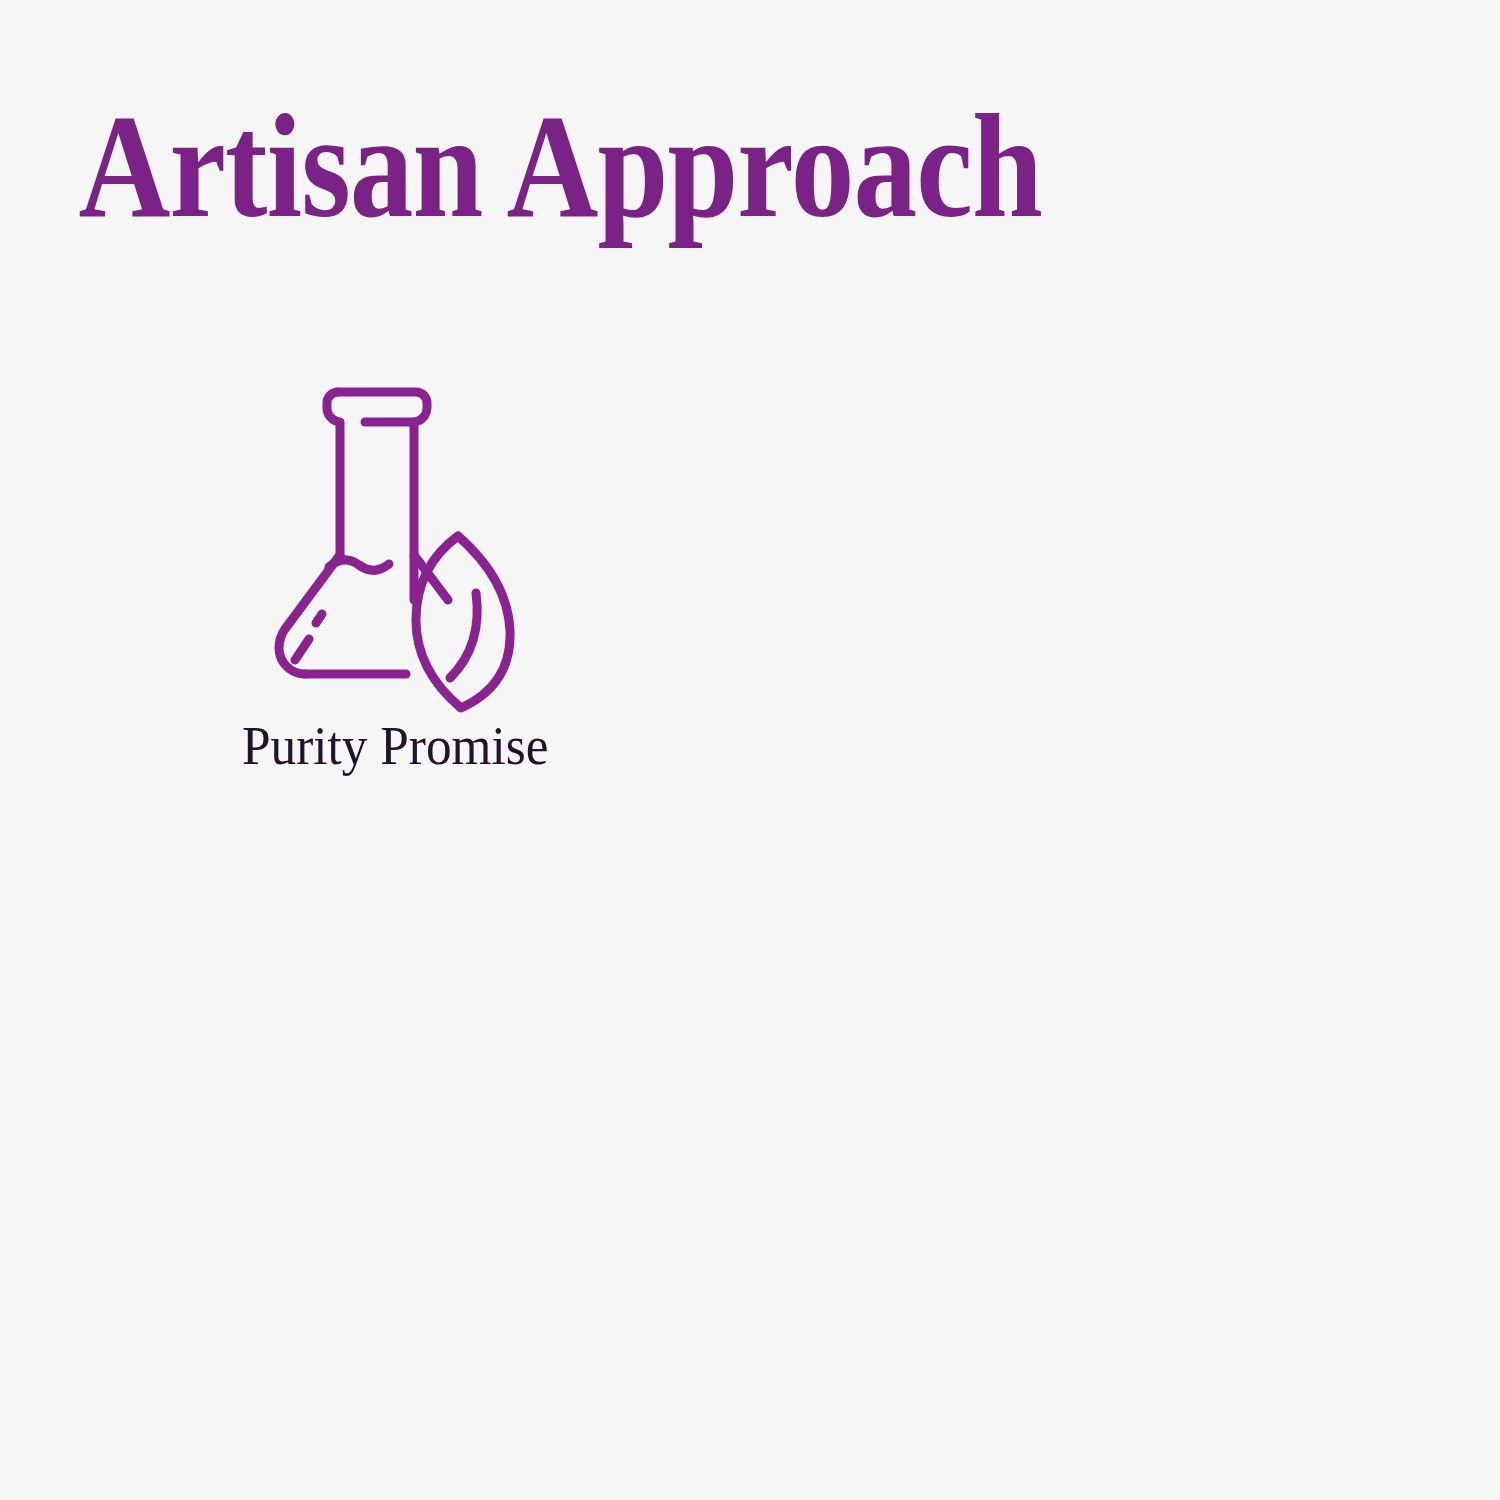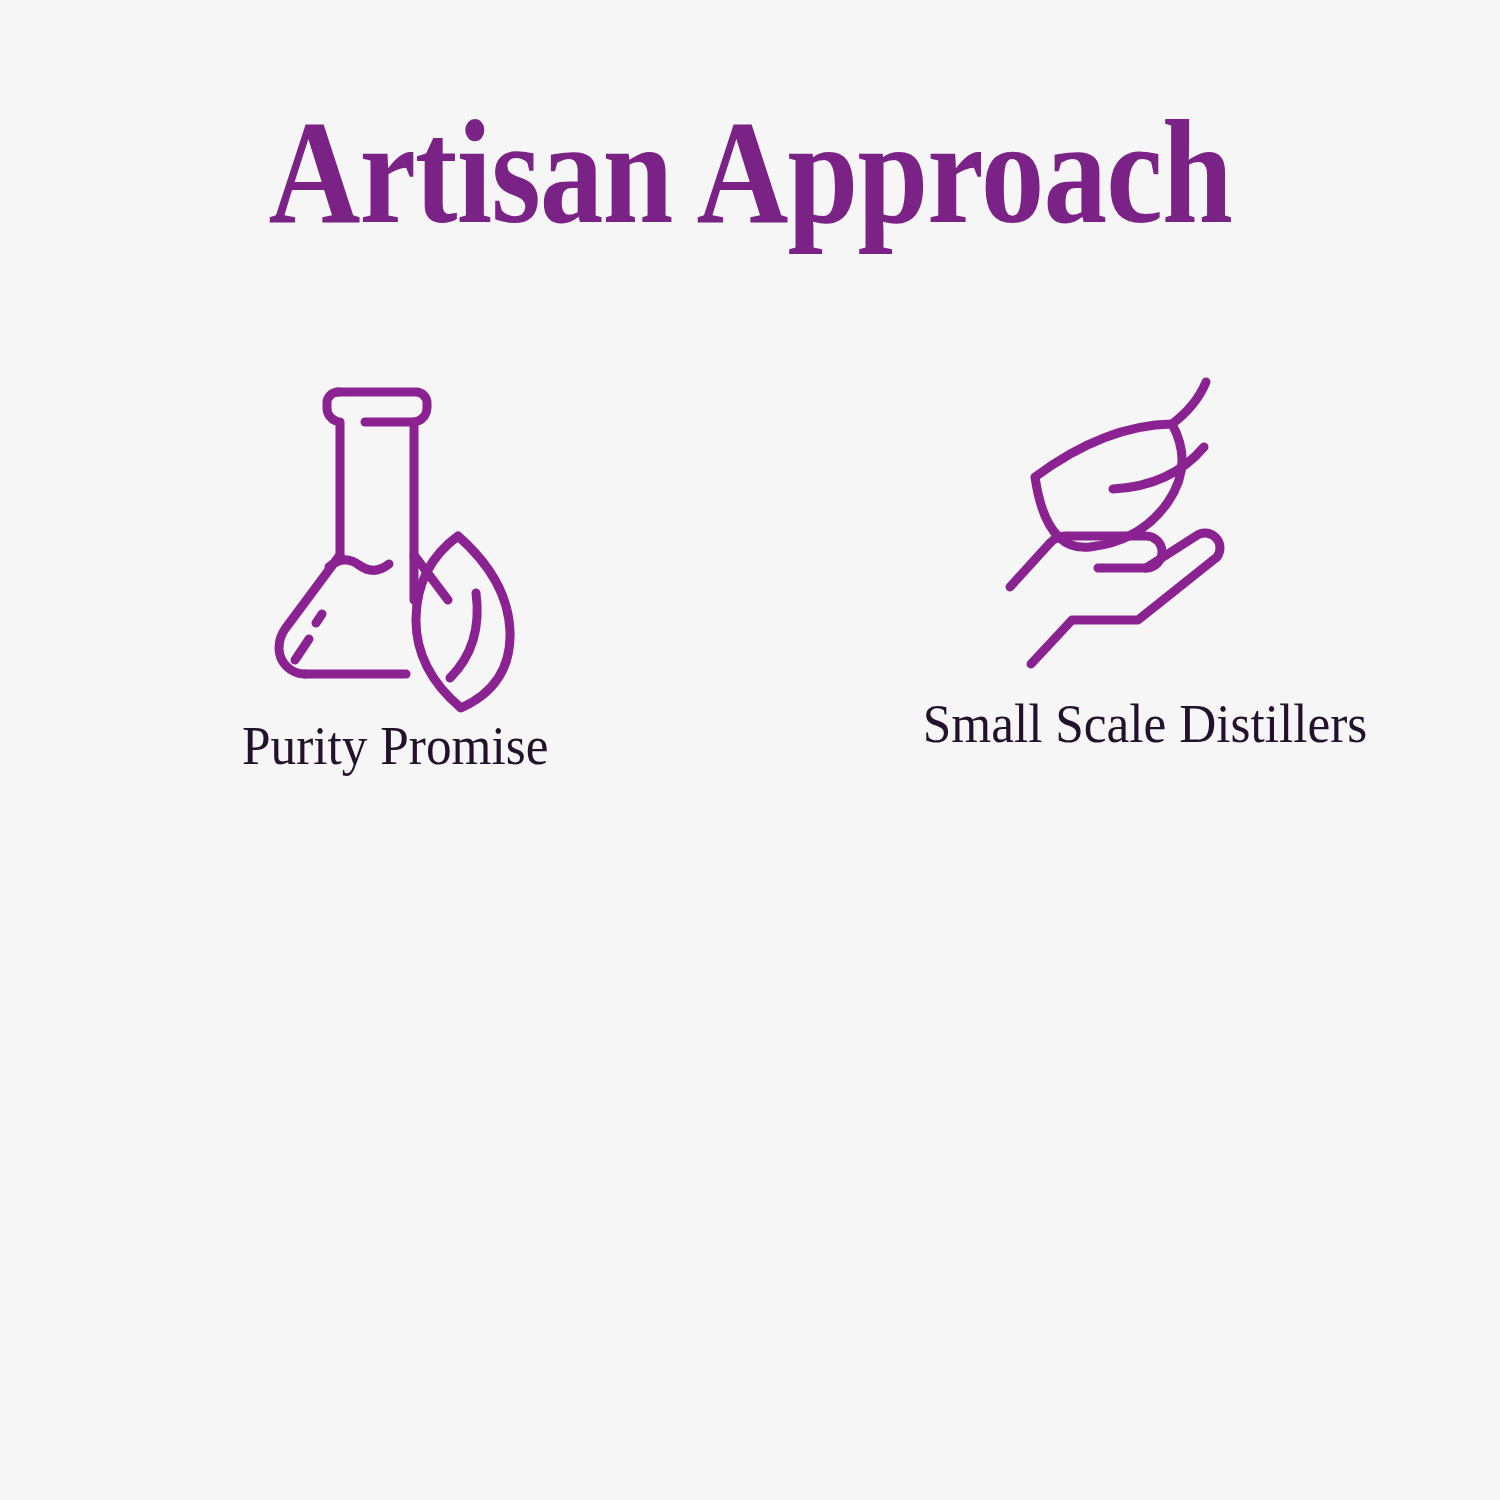--- a/index.html
+++ b/index.html
@@ -17,24 +17,23 @@
     position: relative;
     width: 1500px;
     height: 1500px;
     background: #f7f6f6;
     box-sizing: border-box;
   }
 
   
   .title-wrap {
     position: absolute;
-    top: 98px;
+    top: 92px;
     left: 0;
     width: 1500px;
-    text-align: center;
   }
   .title {
     display: inline-block;
     margin: 0;
     font-family: "Liberation Serif", "DejaVu Serif", serif;
     font-weight: 700;
     font-size: 148px;
     line-height: 1.0;
     letter-spacing: -1px;
     color: #7b2286;
@@ -142,33 +141,16 @@
 
           <path class="stroke" d="M196 160 q50 44 52 95 q2 54 -49 77 q-46 -39 -45 -90 q1 -52 42 -82 Z"></path>
 
           <path class="stroke" d="M214 217 q7 52 -26 85"></path>
         </svg>
       </div>
       <div class="label">Purity Promise</div>
     </div>
 
 
-    <div class="cell cell-small">
-      <div class="icon-box">
-        <svg width="250" height="262" viewBox="0 0 250 262" aria-hidden="true">
-
-          <path class="stroke" d="M35 103 q70 -52 137 -53 q22 40 -4 78 q-27 39 -78 45 q-44 5 -55 -70 Z"></path>
-
-          <path class="stroke" d="M172 50 q24 -18 34 -42"></path>
-
-          <path class="stroke" d="M113 115 q58 -3 91 -42"></path>
-
-          <path class="stroke" d="M10 213 l40 -44 a22 22 0 0 1 16 -7 h80 a16 16 0 0 1 0 32 h-48"></path>
-
-          <path class="stroke" d="M146 194 l50 -32 a15 15 0 0 1 21 21 l-79 63 h-66 l-41 44"></path>
-        </svg>
-      </div>
-      <div class="label">Small Scale Distillers</div>
-    </div>
 
 
   </div>
 </div>
 
 </body></html>

